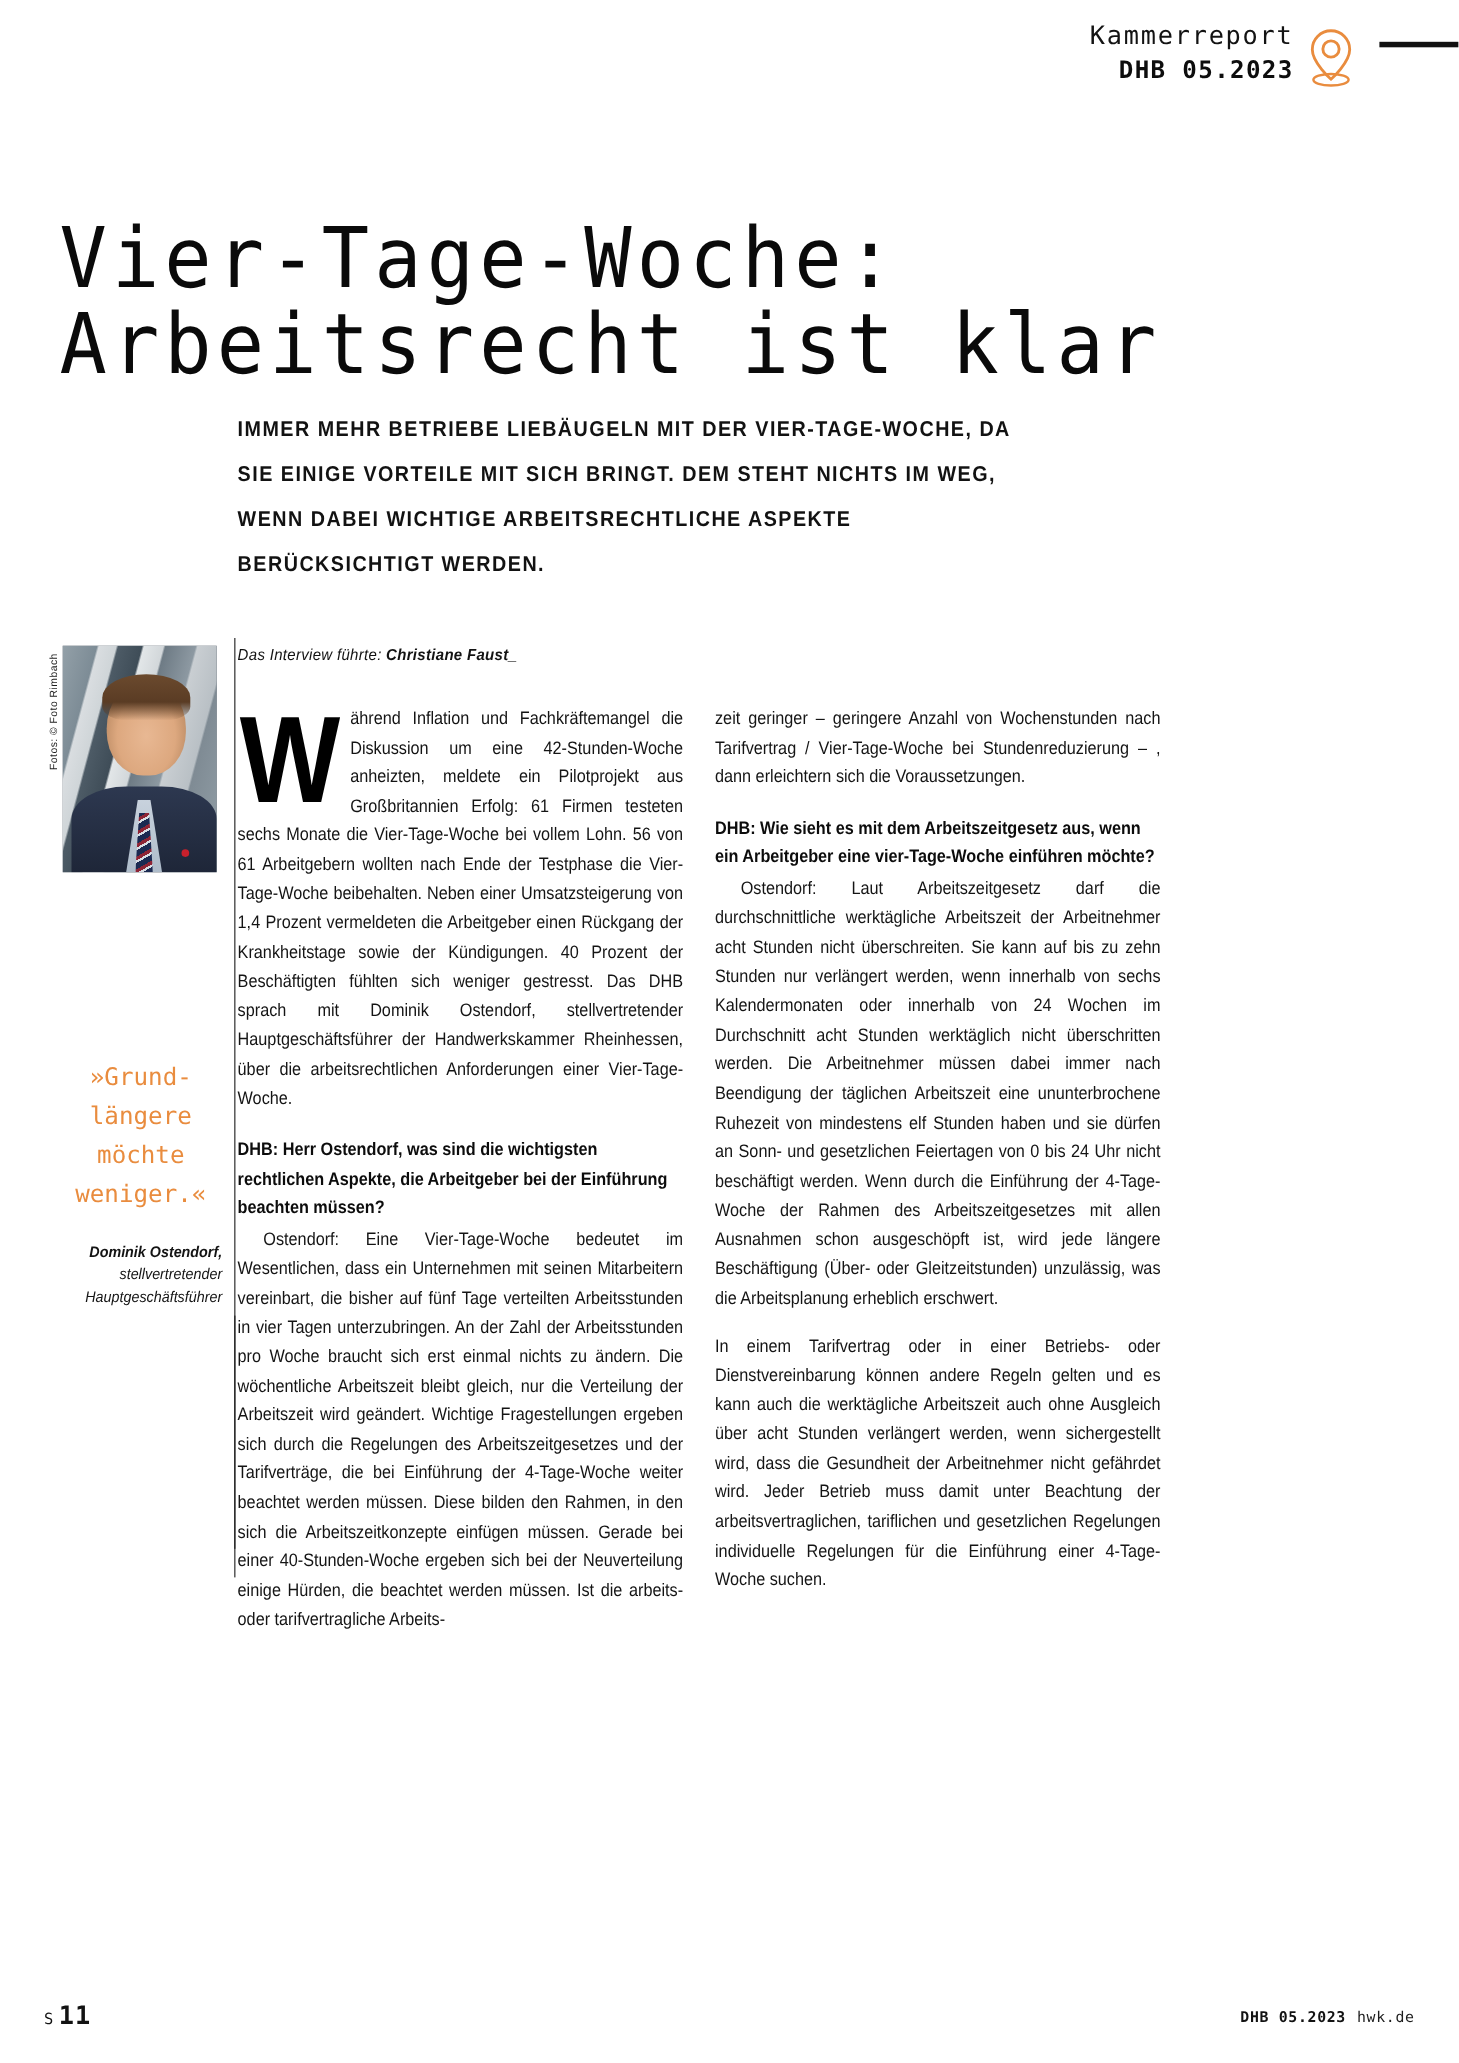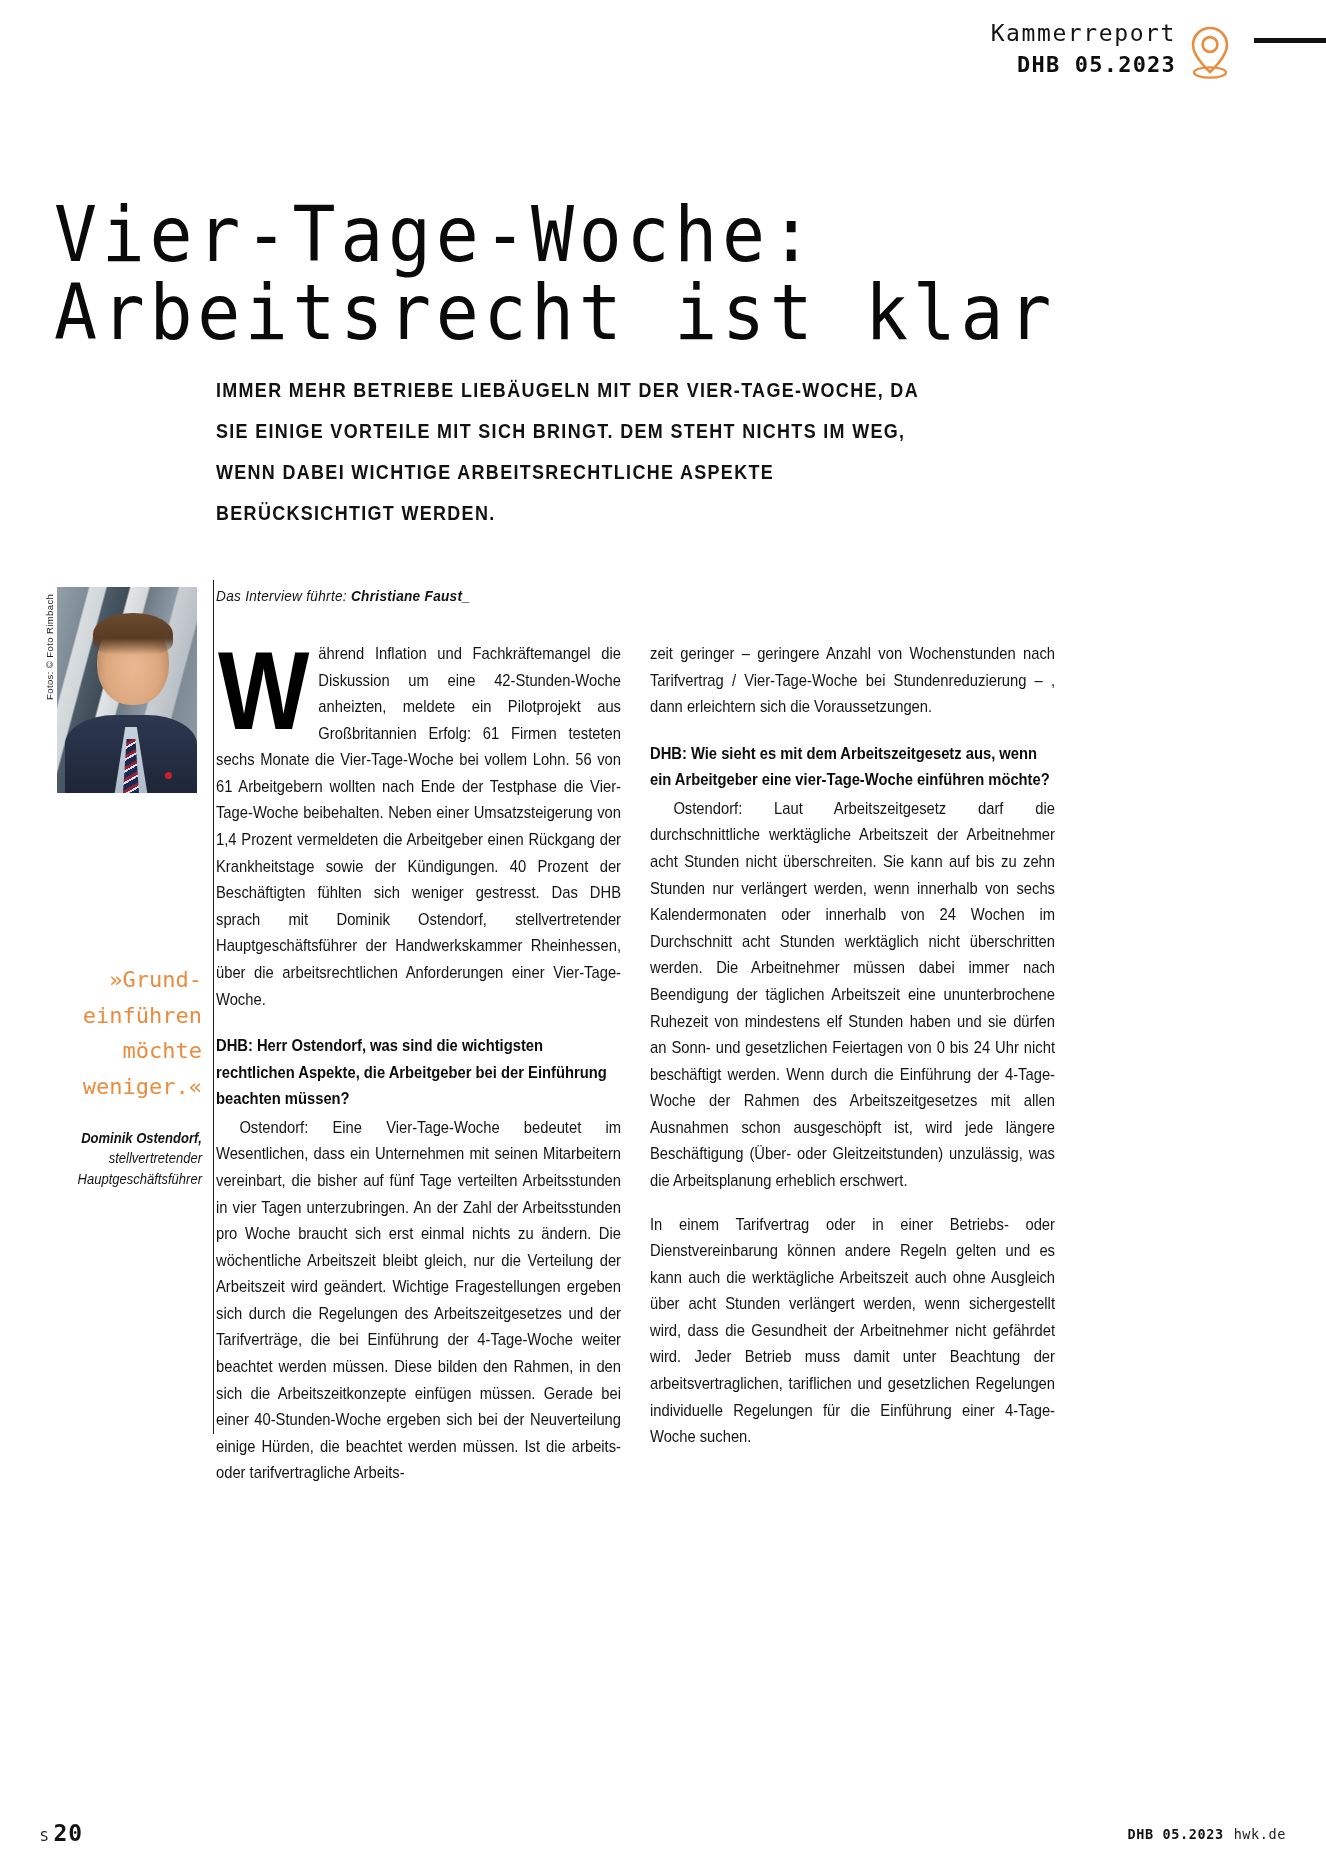--- a/index.html
+++ b/index.html
@@ -107,21 +107,21 @@
   .photo-credit {
     position: absolute; left: 44px; top: 700px;
     font-family: "Liberation Sans", sans-serif;
     font-size: 9.5px; letter-spacing: .4px; color: #1b1b1b;
     transform: rotate(-90deg); transform-origin: left top;
     white-space: nowrap;
   }
 
   .pullquote {
     position: absolute; left: 54px; top: 962px; width: 148px;
-    text-align: right;
+    text-align: center;
     font-family: "DejaVu Sans Mono", monospace;
     font-size: 22px; line-height: 1.62;
     color: #e98c3e;
     letter-spacing: 0px;
   }
   .attrib {
     position: absolute; left: 40px; top: 1128px; width: 162px;
     text-align: right;
     font-family: "Liberation Sans", sans-serif;
     font-style: italic;
@@ -225,21 +225,21 @@
     <div class="photo-shirt"></div>
     <div class="photo-tie"></div>
     <div class="photo-pin"></div>
     <div class="photo-head"></div>
     <div class="photo-hair"></div>
   </div>
   <div class="photo-credit">Fotos: © Foto Rimbach</div>
 
   <div class="pullquote">
     <span>»Grund-</span><br>
-    <span>einführen</span><br>
+    <span>längere</span><br>
     <span>möchte</span><br>
     <span>weniger.«</span>
   </div>
   <div class="attrib">
     <span class="nm">Dominik Ostendorf,</span><br>
     <span>stellvertretender</span><br>
     <span>Hauptgeschäftsführer</span>
   </div>
 
   <div class="vrule vrule-a"></div>
@@ -255,19 +255,19 @@
   </div>
 
   <div class="col col-right">
     <span>zeit geringer – geringere Anzahl von Wochenstunden nach Tarifvertrag / Vier-Tage-Woche bei Stundenreduzierung – , dann erleichtern sich die Voraussetzungen.</span>
     <span class="q">DHB: Wie sieht es mit dem Arbeitszeitgesetz aus, wenn ein Arbeitgeber eine vier-Tage-Woche einführen möchte?</span>
     <span class="a">Ostendorf: Laut Arbeitszeitgesetz darf die durchschnittliche werktägliche Arbeitszeit der Arbeitnehmer acht Stunden nicht überschreiten. Sie kann auf bis zu zehn Stunden nur verlängert werden, wenn innerhalb von sechs Kalendermonaten oder innerhalb von 24 Wochen im Durchschnitt acht Stunden werktäglich nicht überschritten werden. Die Arbeitnehmer müssen dabei immer nach Beendigung der täglichen Arbeitszeit eine ununterbrochene Ruhezeit von mindestens elf Stunden haben und sie dürfen an Sonn- und gesetzlichen Feiertagen von 0 bis 24 Uhr nicht beschäftigt werden. Wenn durch die Einführung der 4-Tage-Woche der Rahmen des Arbeitszeitgesetzes mit allen Ausnahmen schon ausgeschöpft ist, wird jede längere Beschäftigung (Über- oder Gleitzeitstunden) unzulässig, was die Arbeitsplanung erheblich erschwert.</span>
     <span class="p">In einem Tarifvertrag oder in einer Betriebs- oder Dienstvereinbarung können andere Regeln gelten und es kann auch die werktägliche Arbeitszeit auch ohne Ausgleich über acht Stunden verlängert werden, wenn sichergestellt wird, dass die Gesundheit der Arbeitnehmer nicht gefährdet wird. Jeder Betrieb muss damit unter Beachtung der arbeitsvertraglichen, tariflichen und gesetzlichen Regelungen individuelle Regelungen für die Einführung einer 4-Tage-Woche suchen.</span>
   </div>
 
   <div class="footer-left">
-    <span>S</span><span class="pg">20</span>
+    <span>S</span><span class="pg">11</span>
   </div>
   <div class="footer-right">
     <span class="iss">DHB 05.2023</span><span class="site">hwk.de</span>
   </div>
 
 </div>
 
 </body></html>

